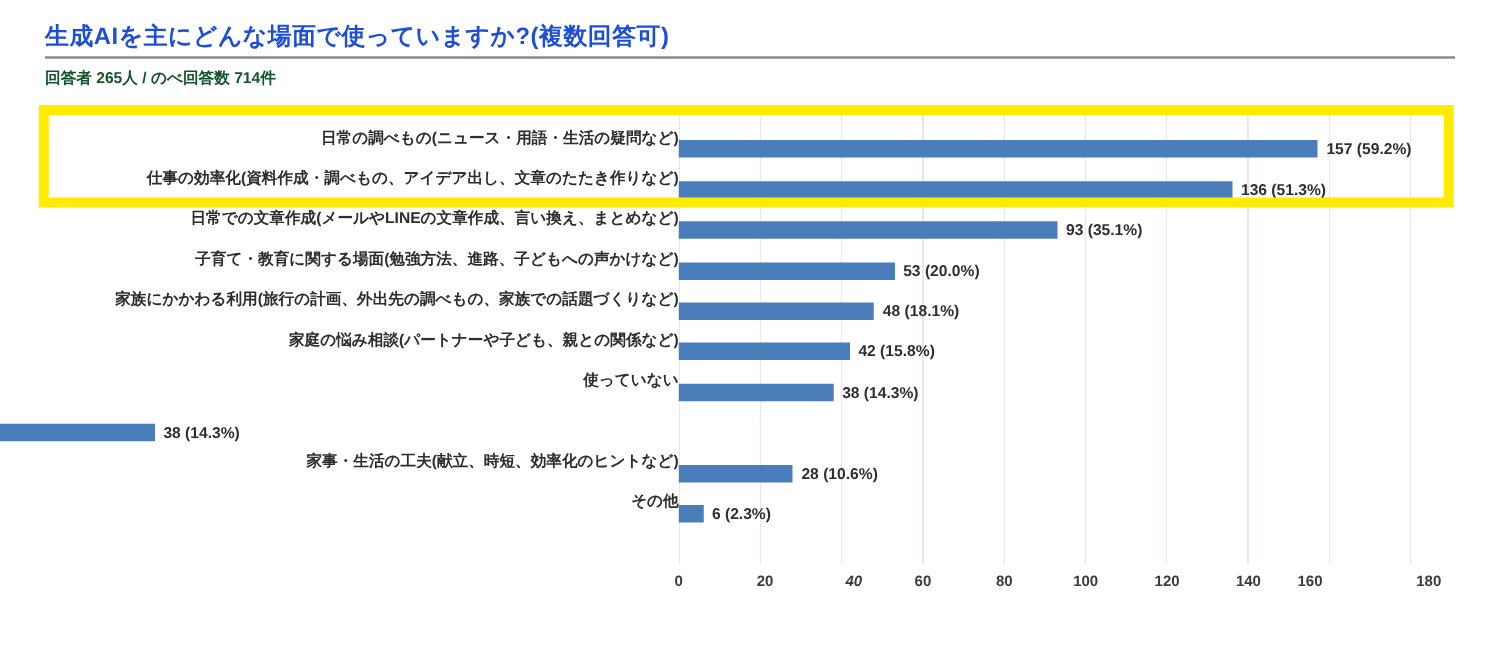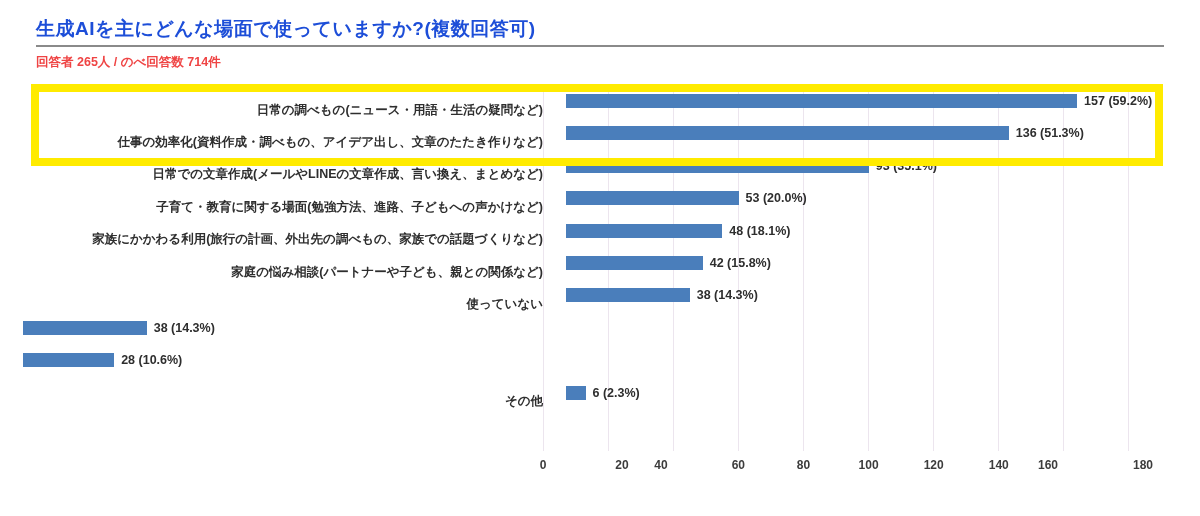--- a/index.html
+++ b/index.html
@@ -8,34 +8,34 @@
     font-family:"Liberation Sans","DejaVu Sans",sans-serif;
   }
   .title{
     position:absolute;left:36px;top:16px;font-size:19px;font-weight:bold;
     color:#1d4ed8;letter-spacing:.5px;white-space:nowrap;
   }
   .title-rule{
     position:absolute;left:36px;top:45px;width:1128px;height:2px;background:#8a8a8a;
   }
   .subtitle{
-    position:absolute;left:36px;top:54px;font-size:12.5px;font-weight:600;color:#ef4444;
+    position:absolute;left:36px;top:54px;font-size:12.5px;font-weight:600;color:#14532d;
     white-space:nowrap;
   }
   .grid{
     position:absolute;left:543px;top:88px;width:586px;height:363px;
     background:repeating-linear-gradient(to right,#ece5ee 0,#ece5ee 1px,transparent 1px,transparent 65px);
   }
   .rows{position:absolute;left:0;top:94px;width:1200px;}
   .row{display:flex;align-items:center;height:32.4px;}
   .cat{
     width:543px;box-sizing:border-box;text-align:right;
     font-size:12.5px;font-weight:bold;color:#2e2e2e;white-space:nowrap;
   }
-  .plot{position:relative;display:flex;align-items:flex-start;height:100%;padding-left:23px;}
+  .plot{position:relative;display:flex;align-items:flex-end;height:100%;}
   .bar{height:14px;flex:0 0 auto;}
   .val{
     margin-left:7px;font-size:12.5px;font-weight:bold;color:#2e2e2e;white-space:nowrap;
   }
   .x-axis{position:absolute;left:543px;top:458px;width:586px;height:16px;}
   .tick{
     position:absolute;top:0;transform:translateX(-50%);
     font-size:12px;font-weight:600;color:#3c3c3c;
   }
   .highlight{
@@ -102,37 +102,38 @@
           <div class="val">38 (14.3%)</div>
         </div>
       </div>
       <div class="row">
         <div class="plot">
           <div class="bar" style="width: 123.711px; background: rgb(74, 126, 187);"></div>
           <div class="val">38 (14.3%)</div>
         </div>
       </div>
       <div class="row">
+        <div class="cat">家事・生活の工夫(献立、時短、効率化のヒントなど)</div>
         <div class="plot">
           <div class="bar" style="width: 91.1556px; background: rgb(74, 126, 187);"></div>
           <div class="val">28 (10.6%)</div>
         </div>
       </div>
       <div class="row">
         <div class="cat">その他</div>
         <div class="plot">
           <div class="bar" style="width: 19.5333px; background: rgb(74, 126, 187);"></div>
           <div class="val">6 (2.3%)</div>
         </div>
       </div>
     </div>
   <div class="x-axis">
       <span class="tick" style="left: 0px;">0</span>
-      <span class="tick" style="left: 79px;">20</span>
-      <span class="tick" style="left: 118px;">40</span>
+      <span class="tick" style="left: 69px;">20</span>
+      <span class="tick" style="left: 140px; font-style: italic;">40</span>
       <span class="tick" style="left: 195.333px;">60</span>
       <span class="tick" style="left: 260.444px;">80</span>
       <span class="tick" style="left: 325.556px;">100</span>
       <span class="tick" style="left: 390.667px;">120</span>
       <span class="tick" style="left: 455.778px;">140</span>
       <span class="tick" style="left: 505px;">160</span>
       <span class="tick" style="left: 600px;">180</span>
     </div>
   <div class="highlight" style="border-color: rgb(255, 235, 0);"></div>
 </div>

